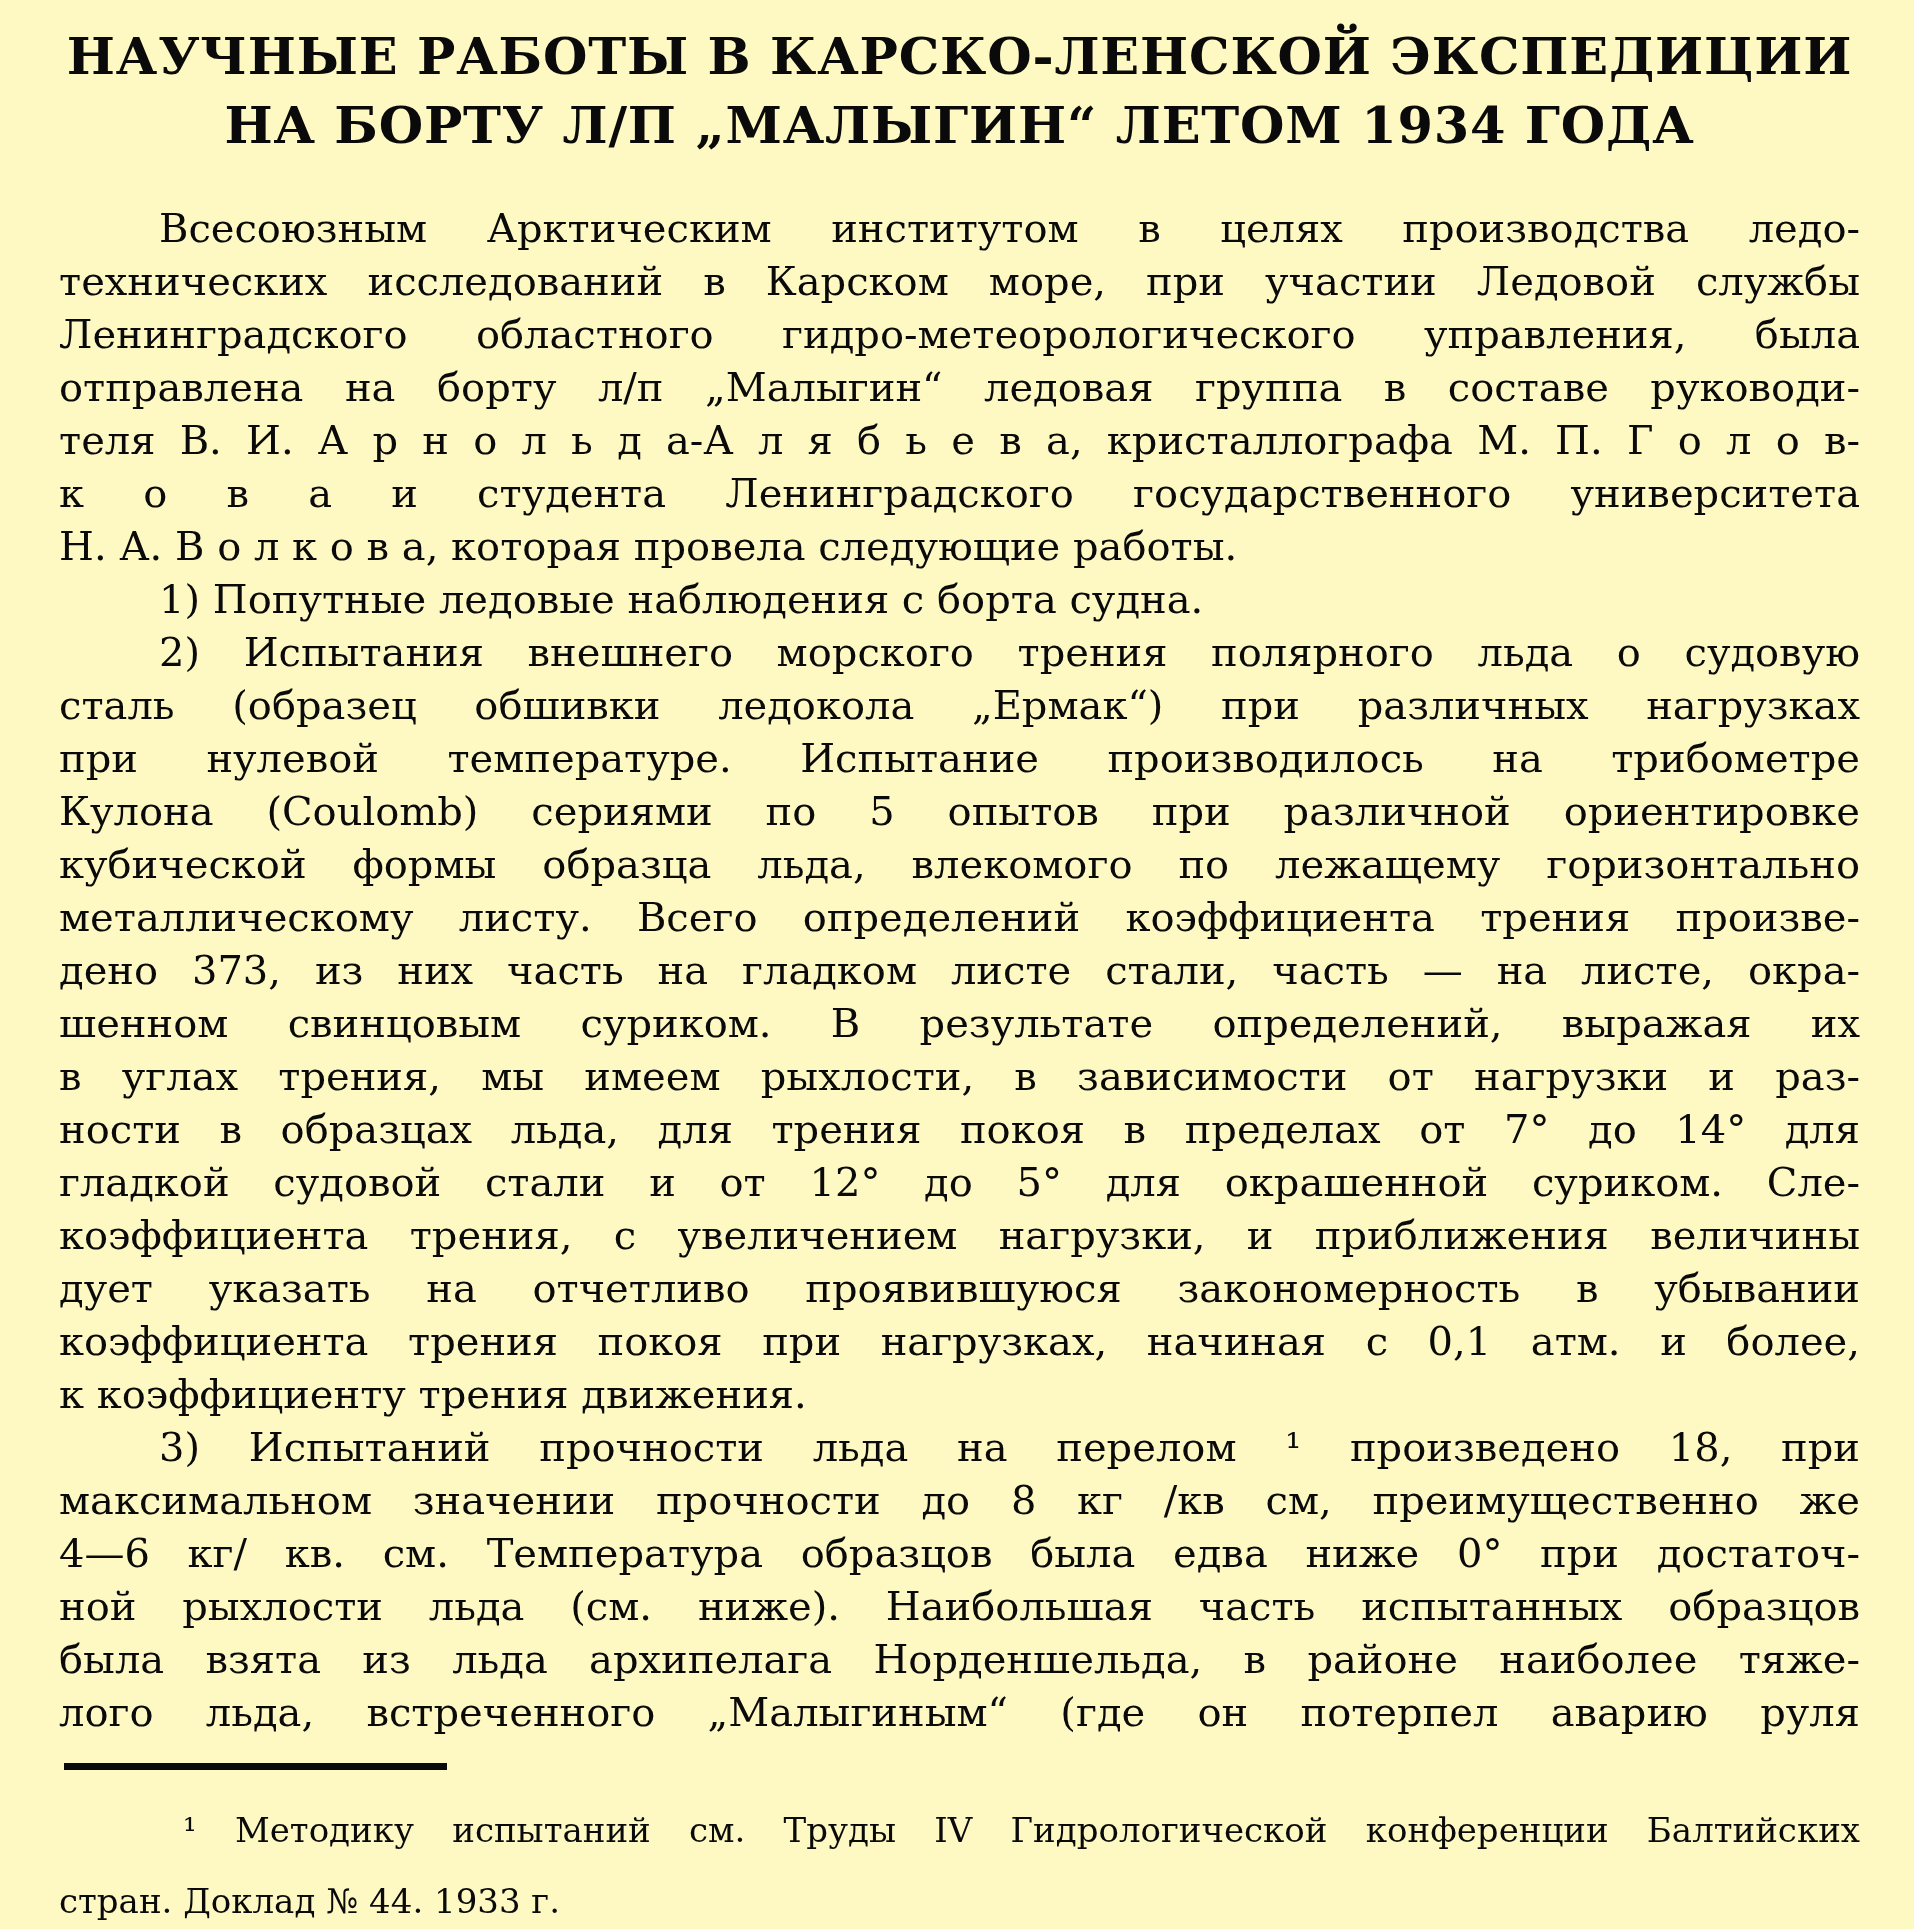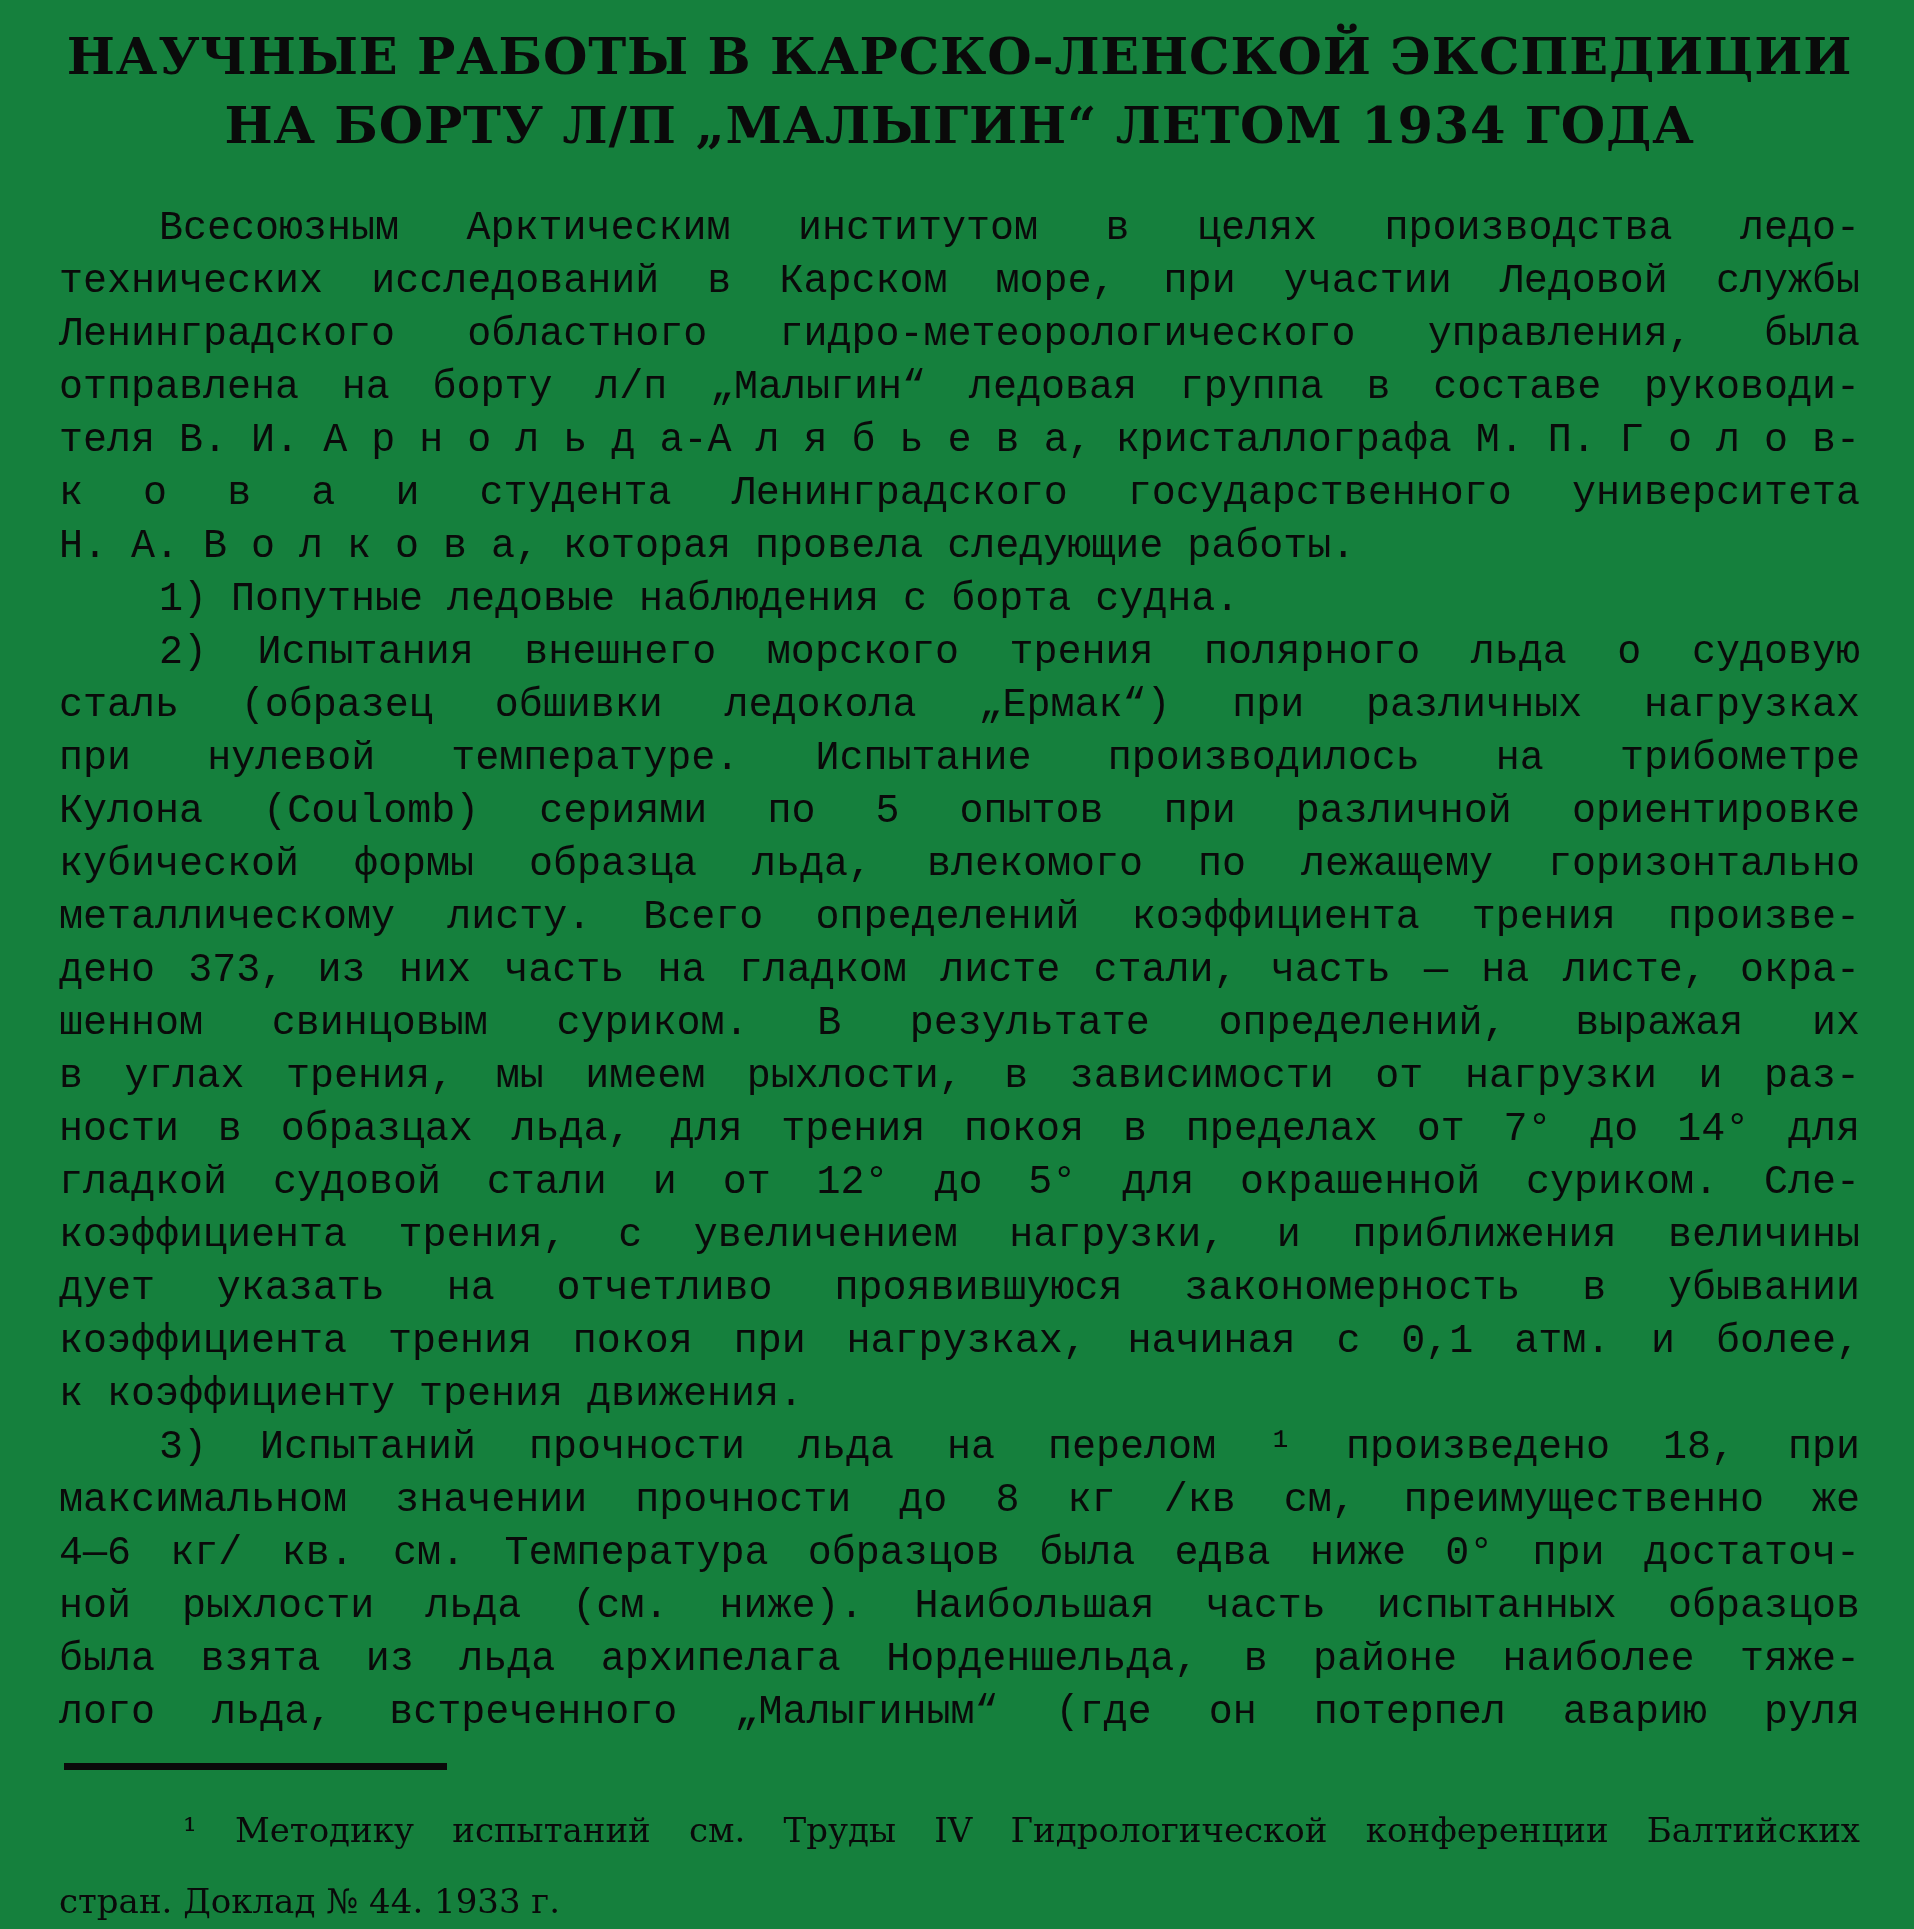--- a/index.html
+++ b/index.html
@@ -4,21 +4,21 @@
 <style>
   html, body {
     margin: 0;
     padding: 0;
     background: #ffffff;
   }
   .page {
     position: relative;
     width: 1915px;
     height: 1929px;
-    background: #15803d;
+    background: #fef9c3;
     color: #0a0a0a;
     font-family: "DejaVu Serif", "Liberation Serif", serif;
     overflow: hidden;
   }
   .content {
     position: absolute;
     left: 59px;
     top: 22px;
     width: 1801px;
   }
@@ -37,21 +37,20 @@
     margin-top: 42px;
   }
   .bline {
     font-size: 40px;
     line-height: 53px;
     height: 53px;
     white-space: normal;
     text-align: left;
     text-align-last: left;
     overflow: visible;
-    font-family: Liberation Mono, monospace;
   }
   .bline.just {
     text-align: justify;
     text-align-last: justify;
   }
   .bline.indent {
     padding-left: 100px;
   }
   .footnote-rule {
     margin-top: 24px;

